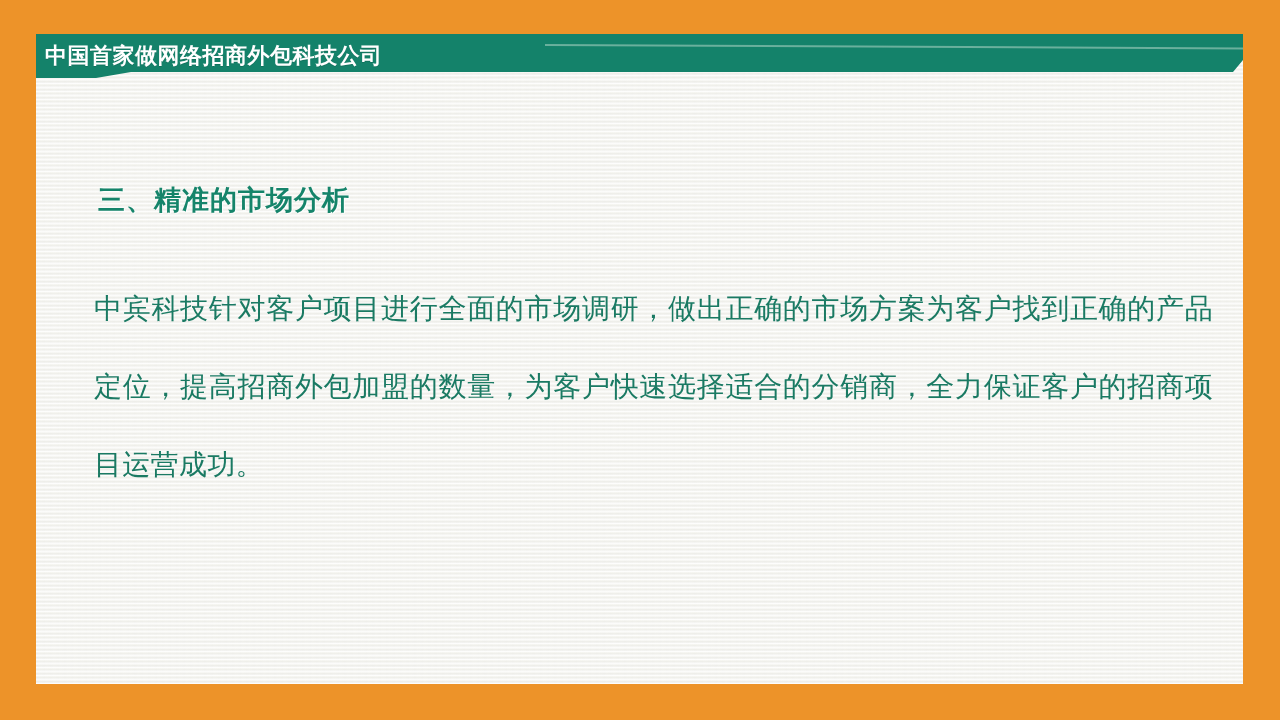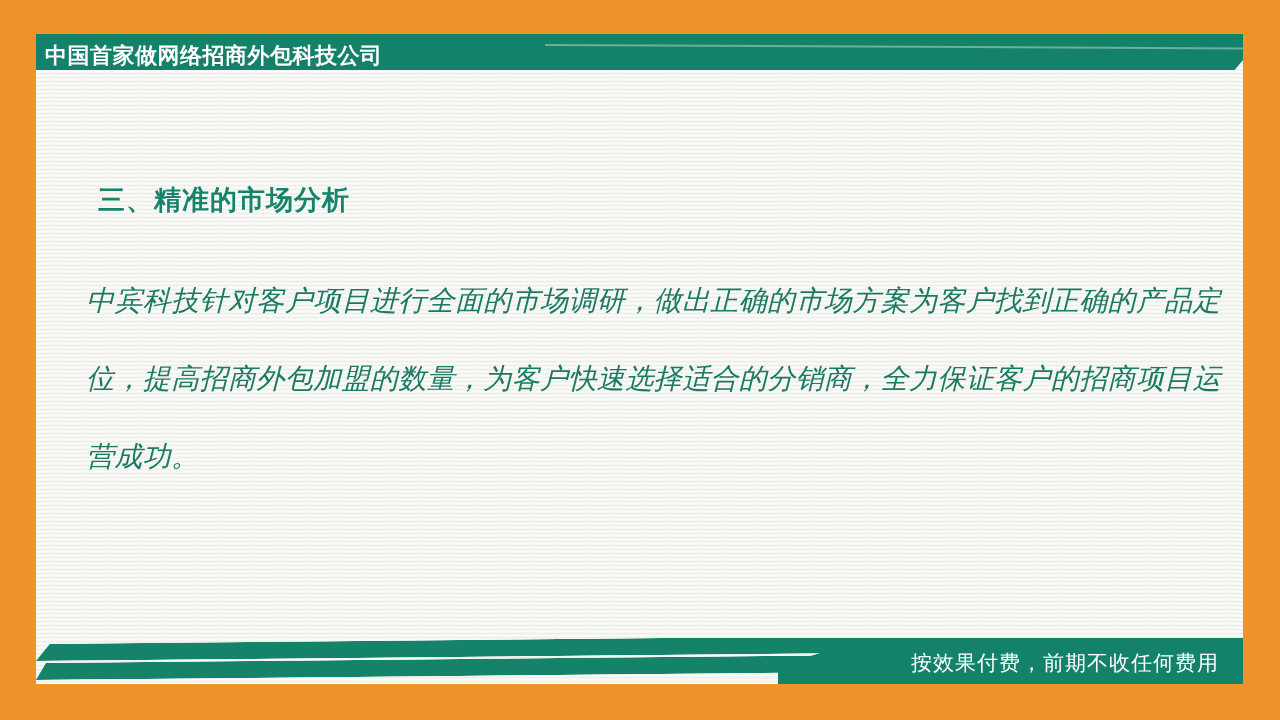--- a/index.html
+++ b/index.html
@@ -28,21 +28,21 @@
         rgba(250,250,246,.8) 8px),
       repeating-linear-gradient(90deg,
         rgba(0,0,0,.012) 0px,
         rgba(0,0,0,.012) 2px,
         rgba(255,255,255,.02) 3px,
         rgba(0,0,0,.008) 7px);
     overflow:hidden;
   }
 
   
-  .hdr-wrap{position:absolute;left:36px;top:34px;width:1207px;height:36px;overflow:hidden;}
+  .hdr-wrap{position:absolute;left:36px;top:34px;width:1207px;height:56px;overflow:hidden;}
   .hdr-main{
     position:absolute;left:0;top:0;width:1207px;height:44px;
     background:#14826a;
     clip-path:polygon(0 0, 1207px 0, 1207px 26px, 1197px 38px, 95px 38px, 60px 44px, 0 44px);
   }
   .hdr-hair{
     position:absolute;left:509px;top:10px;width:698px;height:2px;
     background:#79b9a6;opacity:.85;
     transform:skewY(.28deg);transform-origin:left center;
   }
@@ -61,21 +61,21 @@
     letter-spacing:1px;white-space:nowrap;
     text-shadow:1px 1px 0 rgba(255,255,255,.8);
   }
   .body-copy{
     position:absolute;left:50px;top:228px;width:1135px;
     font-family:"Liberation Serif","DejaVu Serif",serif;
     font-size:28px;line-height:78px;color:#1a7a63;
     text-align:justify;text-justify:inter-ideograph;
     letter-spacing:.3px;
   }
-  .body-copy p{margin:0;font-style:italic;}
+  .body-copy p{margin:8px;}
 
   
   .ftr-wrap{position:absolute;left:36px;bottom:36px;width:1207px;height:46px;overflow:hidden;}
   .ftr-bar-top{
     position:absolute;left:0;top:6px;width:1207px;height:17px;
     background:#15826a;
     clip-path:polygon(14px 0, 1207px 0, 1207px 17px, 0 17px);
     transform:skewY(-0.55deg);transform-origin:left center;
   }
   .ftr-bar-bot{
@@ -111,20 +111,14 @@
     </div>
 
   </div>
 
   <div class="hdr-wrap">
     <div class="hdr-main"></div>
     <div class="hdr-hair"></div>
     <div class="hdr-title">中国首家做网络招商外包科技公司</div>
   </div>
 
-  <div class="ftr-wrap">
-    <div class="ftr-bar-top"></div>
-    <div class="ftr-bar-bot"></div>
-    <div class="ftr-block"></div>
-    <div class="ftr-text">按效果付费，前期不收任何费用</div>
-  </div>
 
 </div>
 
 </body></html>

